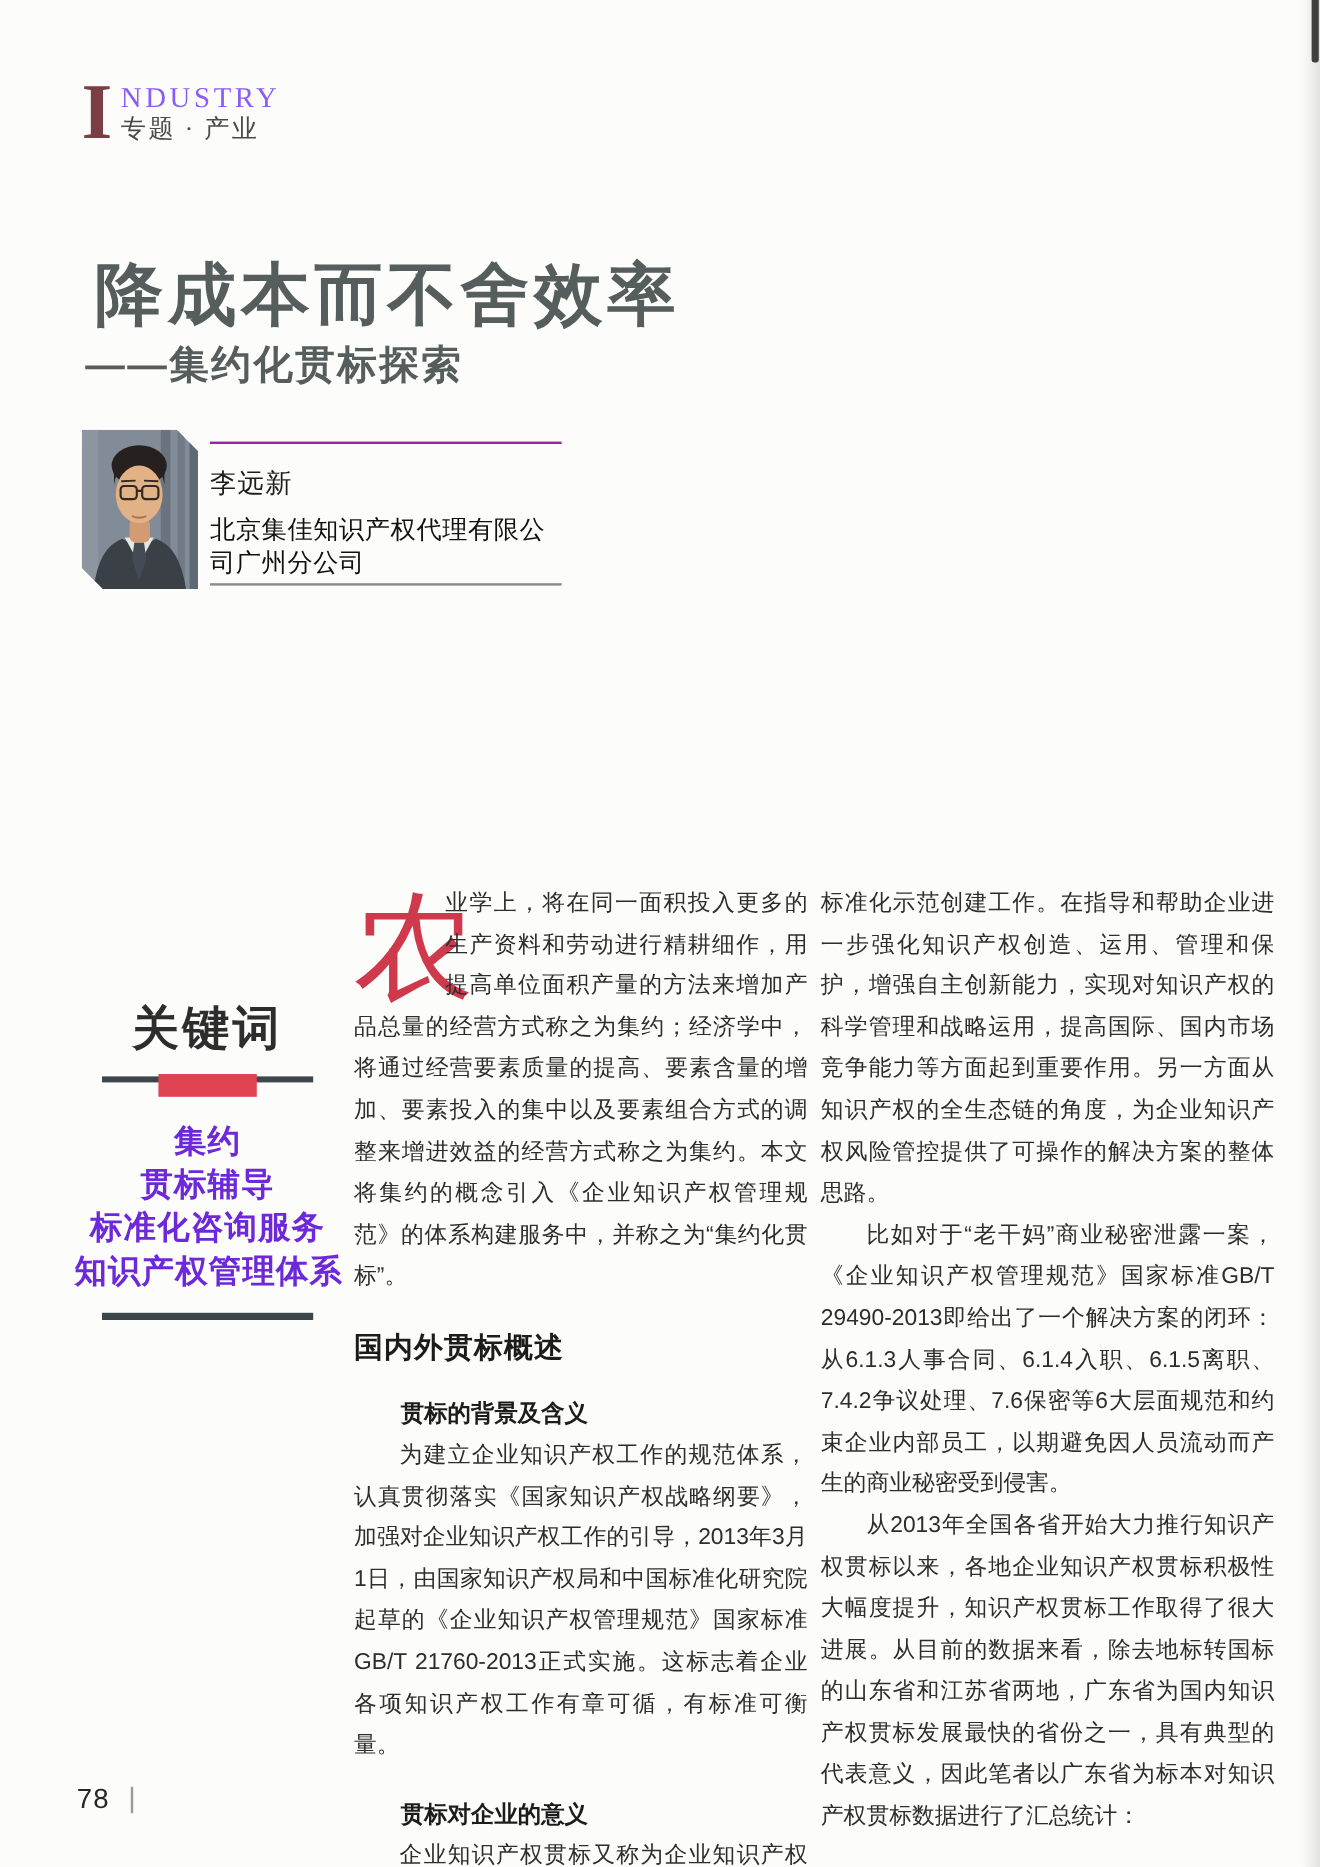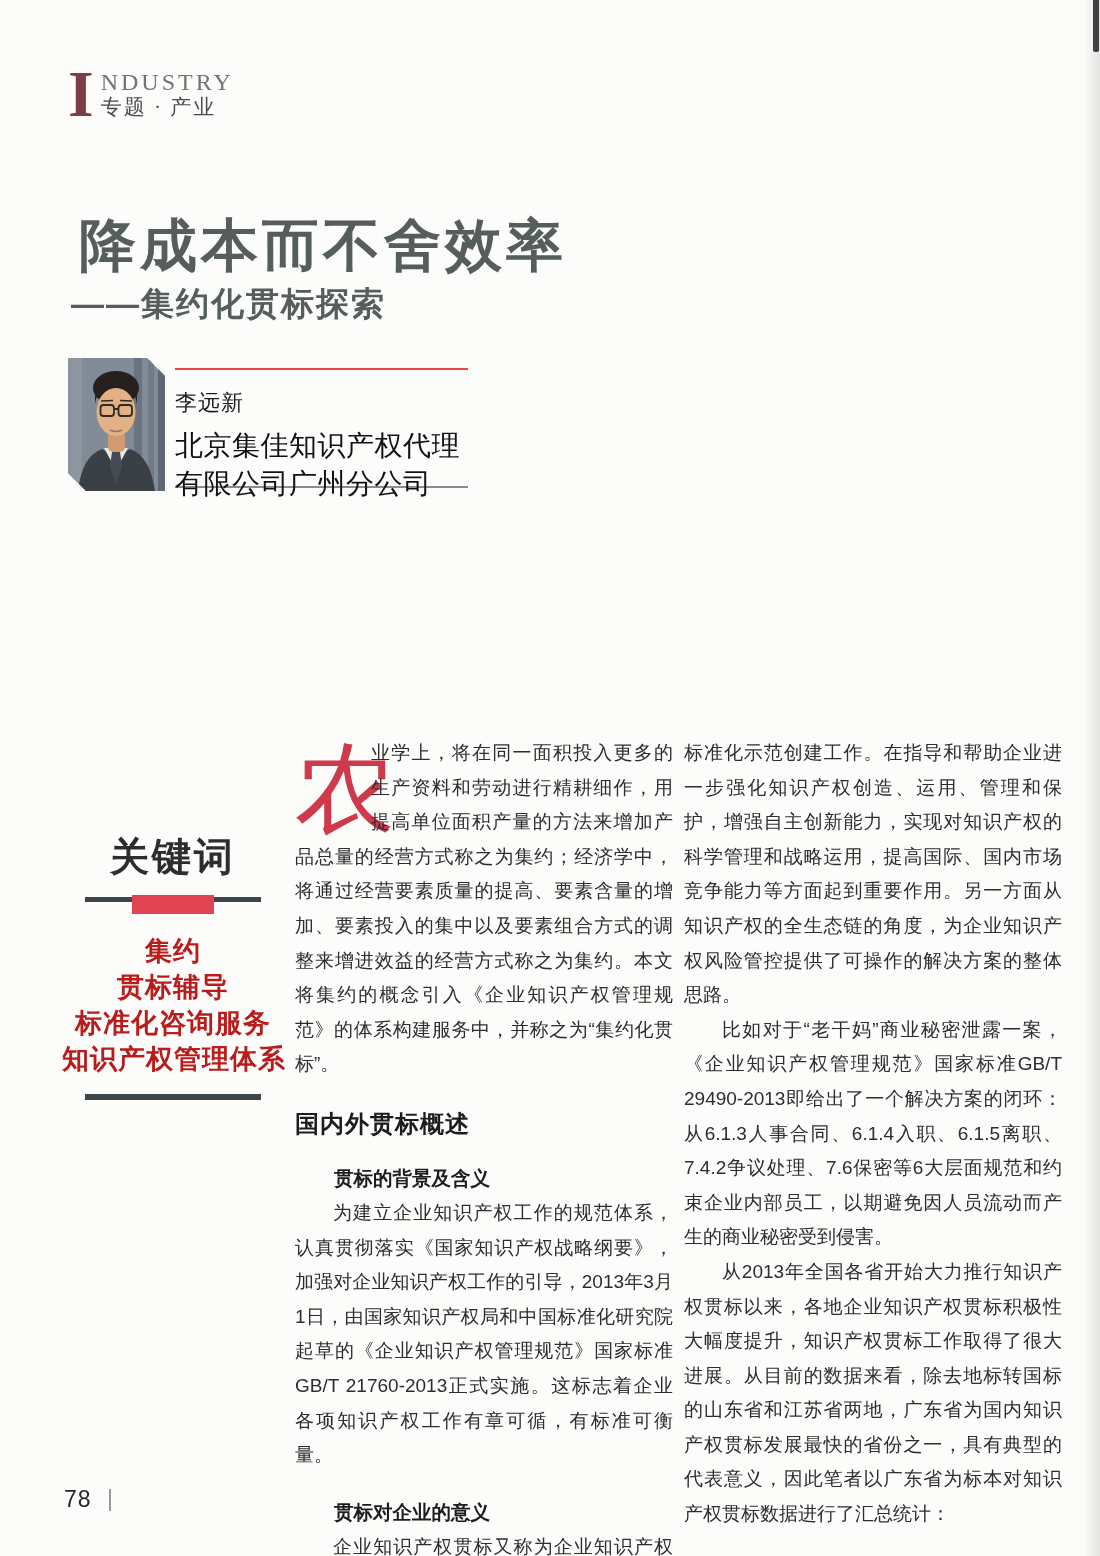--- a/index.html
+++ b/index.html
@@ -21,21 +21,21 @@
   }
   
   .masthead { position:absolute; left:68px; top:66px; display:flex; align-items:flex-start; }
   .masthead-initial {
     font-family:"Liberation Serif", serif; font-size:66px; line-height:56px;
     color:#7c3e45; font-weight:bold; margin-right:7px;
   }
   .masthead-text { padding-top:4px; }
   .masthead-word {
     font-family:"Liberation Serif", serif; font-size:24px; letter-spacing:3px;
-    color:#737373; line-height:24px;
+    color:#8b5cf6; line-height:24px;
   }
   .masthead-section {
     font-family:"Liberation Serif", serif; font-size:21px; color:#4a4a4a;
     line-height:26px; letter-spacing:2px;
   }
   
   .article-title {
     position:absolute; left:79px; top:208px;
     font-size:57px; font-weight:bold; color:#565d5d; letter-spacing:4px;
   }
@@ -43,35 +43,35 @@
     position:absolute; left:71px; top:282px;
     font-size:33px; font-weight:bold; color:#565d5d; letter-spacing:2px;
   }
   
   .author-photo {
     position:absolute; left:68px; top:358px; width:97px; height:133px;
     clip-path:polygon(0 0, 79px 0, 97px 18px, 97px 133px, 18px 133px, 0 115px);
   }
   .author-info {
     position:absolute; left:175px; top:368px; width:293px; height:120px;
-    border-top:2px solid #ef4444; border-bottom:2px solid #8c8c8c;
+    border-top:2px solid #a21caf; border-bottom:2px solid #8c8c8c;
     padding-top:18px;
   }
   .author-name { font-size:22px; color:#1d1d1d; letter-spacing:1px; margin-bottom:9px; }
-  .author-affiliation { font-size:28px; color:#111; letter-spacing:0.5px; }
+  .author-affiliation { font-size:21px; color:#111; letter-spacing:0.5px; }
   
   .keywords-panel { position:absolute; left:62px; top:830px; width:222px; text-align:center; }
   .keywords-heading {
     font-family:Liberation Serif, serif; font-size:39px; font-weight:bold;
     color:#2d2d2d; letter-spacing:3px;
   }
   .keywords-bar { position:relative; width:176px; height:22px; margin:11px auto 0; }
   .keywords-bar-line { position:absolute; left:0; top:2px; width:100%; height:5px; background:#3d464a; }
   .keywords-bar-red  { position:absolute; left:47px; top:0; width:82px; height:19px; background:#e04453; }
-  .keywords-list { margin-top:16px; font-family:"Liberation Serif", serif; font-weight:bold; color:#b91c1c; }
+  .keywords-list { margin-top:16px; font-family:"Liberation Serif", serif; font-weight:bold; color:#6d28d9; }
   .keyword-item { font-size:27px; line-height:36px; letter-spacing:1px; white-space:nowrap; }
   .keywords-bottom-bar { width:176px; height:6px; background:#3d464a; margin:17px auto 0; }
   
   .article-body { position:absolute; left:295px; top:736px; width:767px; display:flex; gap:11px; }
   .col { width:378px; font-size:19px; line-height:34.6px; text-align:justify; color:#2d2d2d; }
   .col p { margin:0; }
   .indent { text-indent:2em; }
   .dropcap {
     float:left; font-family:"Liberation Serif", serif; font-size:100px; line-height:84px;
     color:#ce3a4c; width:72px; margin:12px 4px 4px 0; text-align:left;

